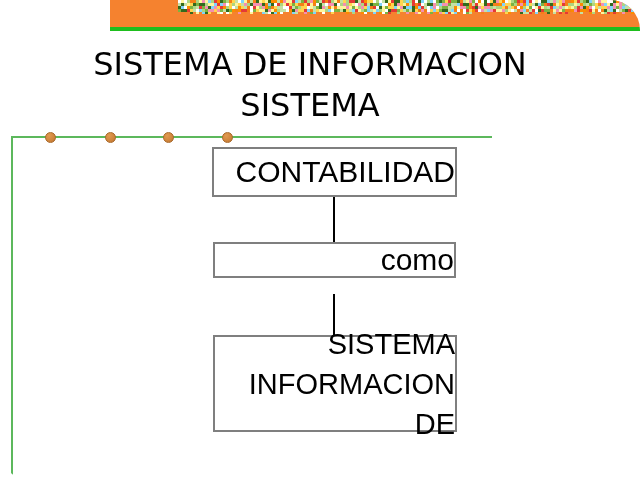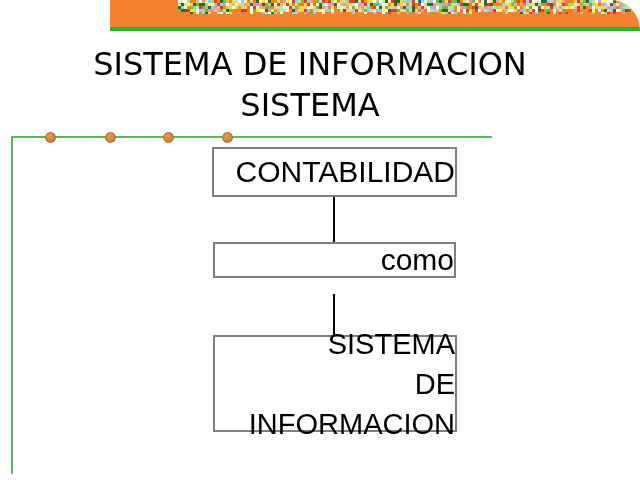--- a/index.html
+++ b/index.html
@@ -801,17 +801,17 @@
   <div class="connector c1"></div>
 
   <div class="fbox box2">
     <span>como</span>
   </div>
 
   <div class="connector c2"></div>
 
   <div class="fbox box3">
     <div>SISTEMA</div>
+    <div>INFORMACION</div>
     <div>DE</div>
-    <div>INFORMACION</div>
   </div>
 
 </div>
 
 </body></html>

